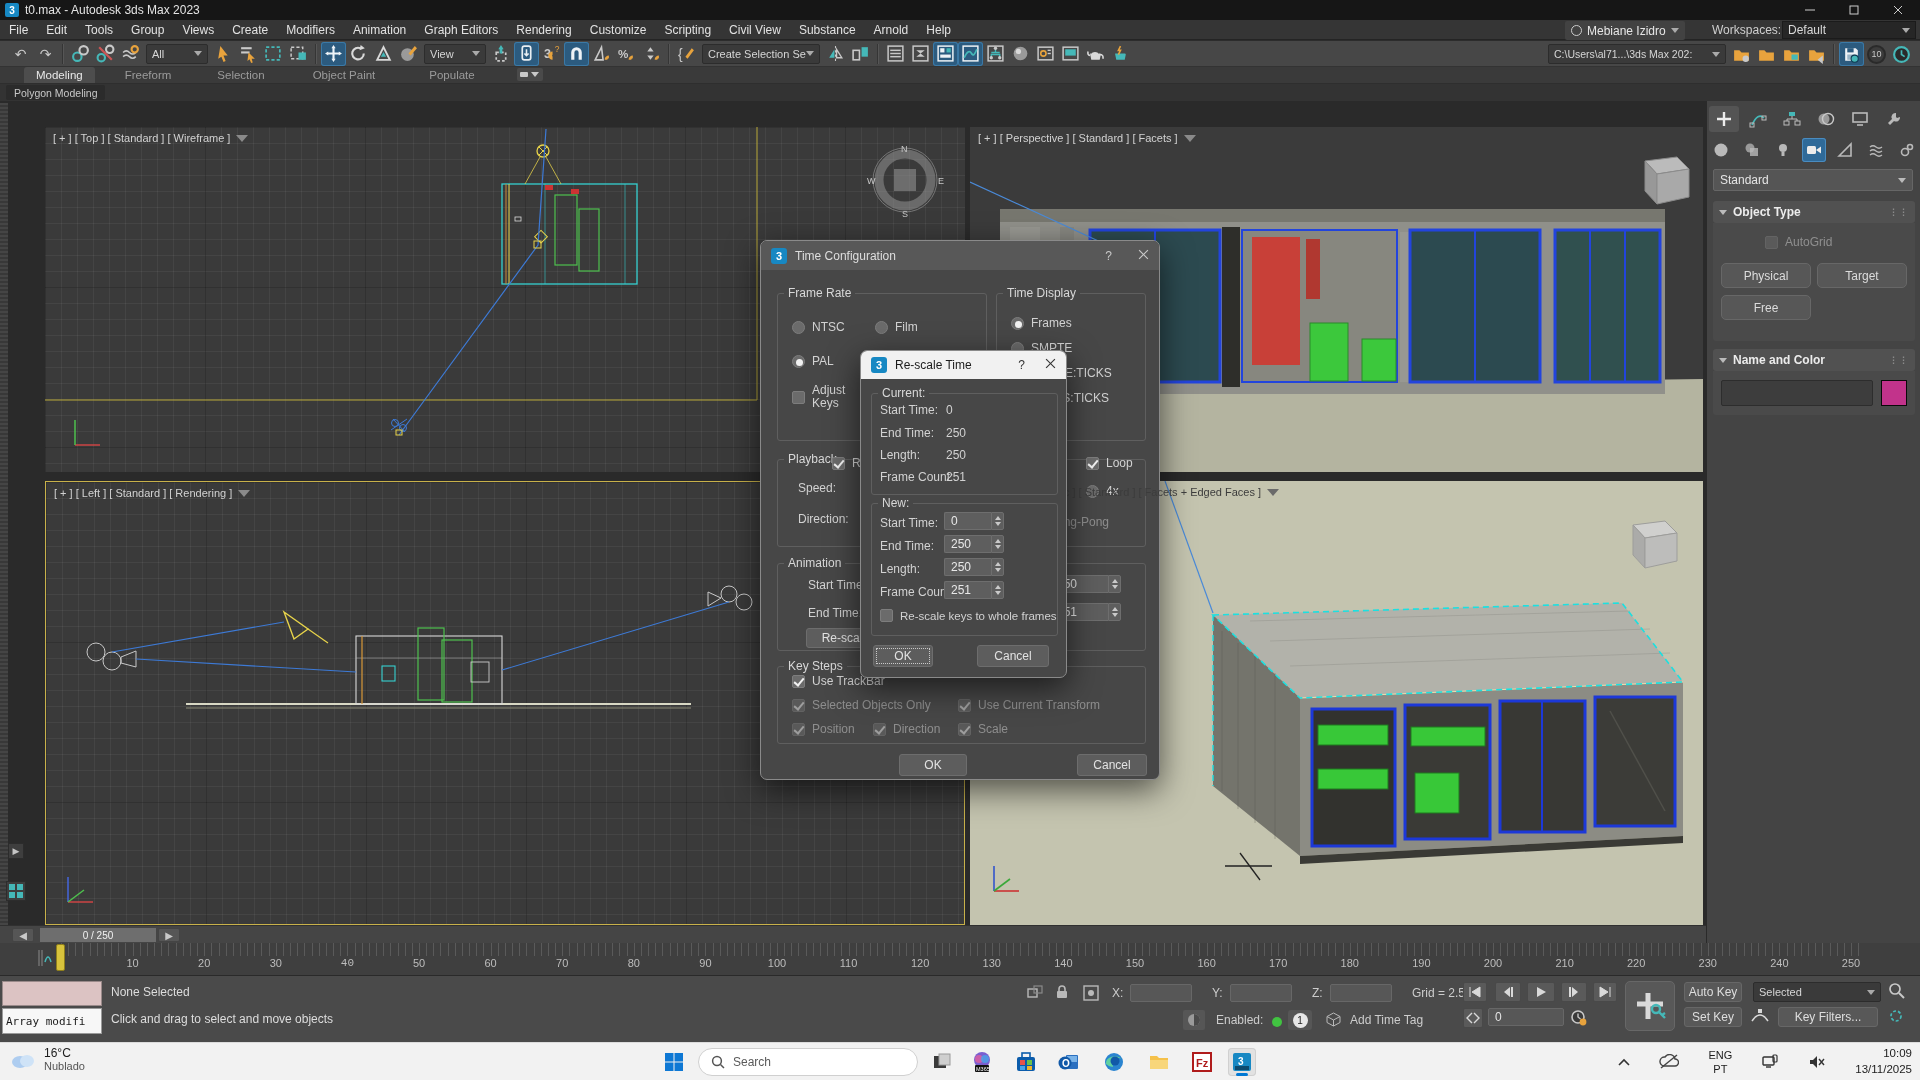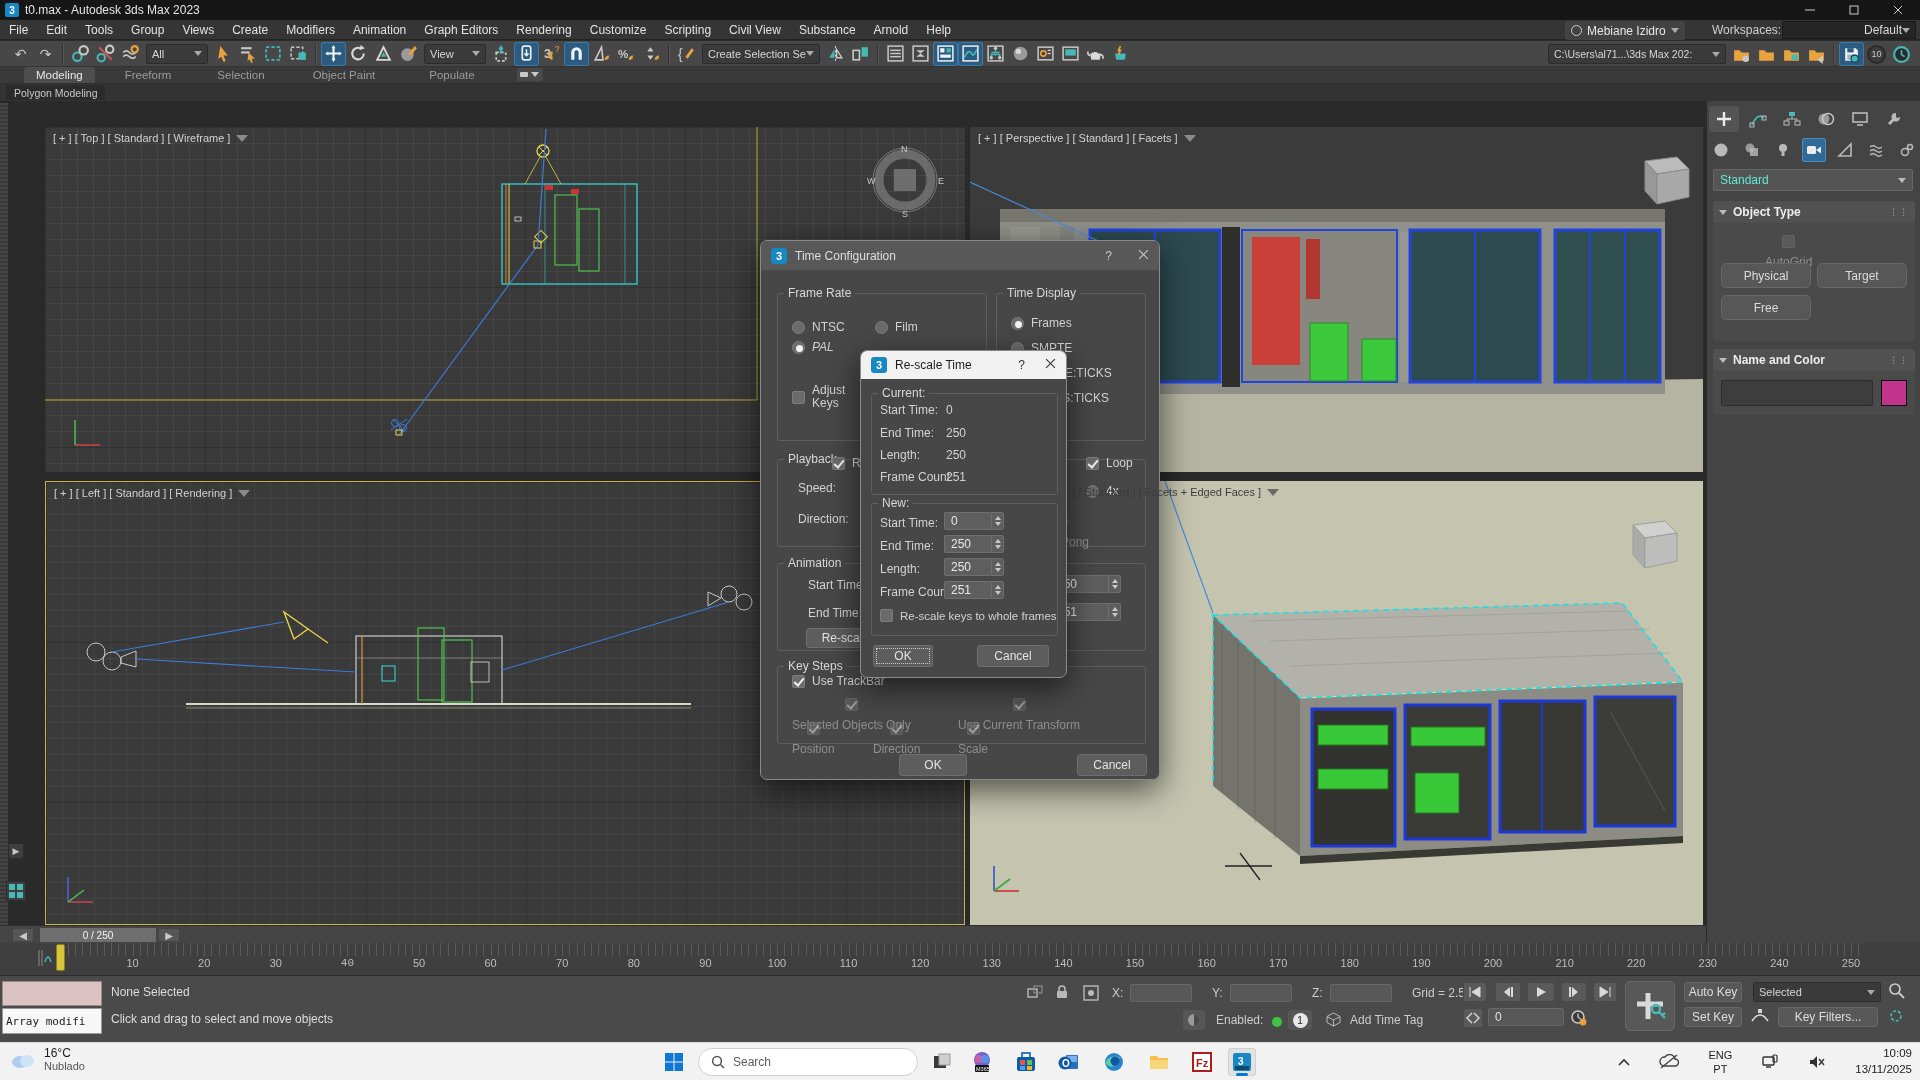--- a/index.html
+++ b/index.html
@@ -18,21 +18,21 @@
   .winbtn svg { width:10px; height:10px; stroke:#ccc; stroke-width:1; fill:none; }
 
   
   #menubar { left:0; top:20px; width:1920px; height:20px; background:#353535; border-bottom:1px solid #242424;
     display:flex; align-items:center; color:#e2e2e2; font-size:12px; }
   .menuitem { padding:0 9px; height:20px; display:flex; align-items:center; }
   #userpill { position:absolute; left:1565px; top:1px; height:19px; background:#424242; border-radius:2px;
     display:flex; align-items:center; padding:0 6px; gap:5px; color:#e6e6e6; }
   #wslabel { position:absolute; left:1712px; top:3px; color:#cfcfcf; }
   #wsdrop { position:absolute; left:1782px; top:1px; width:134px; height:18px; background:#262626;
-    border:1px solid #1b1b1b; color:#d8d8d8; display:flex; align-items:center; padding:0 5px; justify-content:flex-end; }
+    border:1px solid #1b1b1b; color:#d8d8d8; display:flex; align-items:center; padding:0 5px; justify-content:space-between; }
   .dntri { width:0; height:0; border-left:4px solid transparent; border-right:4px solid transparent; border-top:5px solid #aaa; }
   .person { width:11px; height:11px; border:1px solid #ccc; border-radius:50%; position:relative; }
 
   
   #toolbar { left:0; top:41px; width:1920px; height:26px; background:#474747; border-bottom:1px solid #333;
     display:flex; align-items:center; padding-left:8px; }
   .ti { width:25px; height:24px; border-radius:3px; display:flex; align-items:center; justify-content:center; flex:none; }
   .ti svg { width:19px; height:19px; }
   .ti.act { background:#2c5b7f; box-shadow:inset 0 0 0 1px #3b79a6; }
   .tsep { width:2px; height:20px; border-left:1px solid #353535; border-right:1px solid #565656; margin:0 4px; flex:none; }
@@ -71,37 +71,37 @@
 
   
   #cmdpanel { left:1706px; top:101px; width:214px; height:842px; background:#444444; border-left:1px solid #2a2a2a; }
   .cp-tabs { position:absolute; left:2px; top:4px; width:210px; height:28px; display:flex; gap:4px; align-items:center; }
   .cp-tab { width:30px; height:26px; display:flex; align-items:center; justify-content:center; border-radius:3px; }
   .cp-tab.active { background:#545454; }
   .cp-cats { position:absolute; left:2px; top:36px; width:210px; height:26px; display:flex; gap:6px; align-items:center; }
   .cp-cat { width:26px; height:24px; display:flex; align-items:center; justify-content:center; border-radius:3px; }
   .cp-cat.active { background:#2f6a99; box-shadow:inset 0 0 0 1px #4a8cc0; }
   .cp-drop { position:absolute; left:6px; top:68px; width:200px; height:22px; background:#555; border:1px solid #666;
-    border-radius:2px; color:#5eead4; font-size:12px; display:flex; align-items:center; justify-content:space-between; padding:0 6px; }
+    border-radius:2px; color:#e5e5e5; font-size:12px; display:flex; align-items:center; justify-content:space-between; padding:0 6px; }
   .rollout { position:absolute; left:6px; width:202px; }
   .roll-h { height:22px; background:#515151; border-radius:3px; color:#ececec; font-weight:bold; font-size:12px;
     display:flex; align-items:center; padding:0 6px; gap:6px; }
   .roll-grip { margin-left:auto; color:#8a8a8a; font-size:9px; letter-spacing:1px; }
   .roll-b { background:#4a4a4a; border-radius:0 0 3px 3px; position:relative; }
   .cp-btn { position:absolute; height:25px; background:#575757; border:1px solid #676767; border-radius:5px;
     color:#dcdcdc; font-size:12px; display:flex; align-items:center; justify-content:center; }
   .cp-input { position:absolute; background:#3d3d3d; border:1px solid #2d2d2d; border-radius:2px; }
   .swatch { position:absolute; border:1px solid #0a0a0a; }
   .tri-dn { width:0; height:0; border-left:4px solid transparent; border-right:4px solid transparent; border-top:5px solid #bbb; }
 
   
   .cb { width:13px; height:13px; background:#6b6b6b; border:1px solid #7d7d7d; border-radius:2px; position:relative; flex:none; }
   .cb.on::after { content:""; position:absolute; left:3px; top:0px; width:4px; height:8px;
     border-right:2px solid #f2f2f2; border-bottom:2px solid #f2f2f2; transform:rotate(40deg); }
-  .dim  { opacity:.5;flex-direction:column; }
+  .dim  { opacity:.5; }
   .radio { width:13px; height:13px; background:#6b6b6b; border:1px solid #7d7d7d; border-radius:50%; position:relative; flex:none; }
   .radio.on::after { content:""; position:absolute; left:3px; top:3px; width:7px; height:7px; border-radius:50%; background:#f2f2f2; }
   .lbl { font-size:12px; color:#d2d2d2; }
   .row { position:absolute; display:flex; align-items:center; gap:7px; }
   .groupbox { position:absolute; border:1px solid #5f5f5f; border-radius:3px; }
   .grouplbl { position:absolute; top:-8px; left:6px; background:#474747; padding:0 4px; font-size:12px; color:#d8d8d8; }
   .spin { display:flex; height:18px; }
   .spin .val { background:#5e5e5e; border:1px solid #6e6e6e; border-right:none; border-radius:2px 0 0 2px;
     color:#e8e8e8; font-size:12px; display:flex; align-items:center; padding:0 6px; }
   .spin .arr { width:13px; background:#5e5e5e; border:1px solid #6e6e6e; border-radius:0 2px 2px 0;
@@ -1138,21 +1138,21 @@
     <div class="groupbox" style="left:16px; top:52px; width:210px; height:148px;">
       <span class="grouplbl">Frame Rate</span>
       <div class="row" style="left:14px; top:26px;">
           <span class="radio"></span>
           <span class="lbl">NTSC</span>
         </div>
       <div class="row" style="left:97px; top:26px;">
           <span class="radio"></span>
           <span class="lbl">Film</span>
         </div>
-      <div class="row" style="left:14px; top:46px;font-style:italic;">
+      <div class="row" style="left:14px; top:60px;">
           <span class="radio on"></span>
           <span class="lbl">PAL</span>
         </div>
       <div class="row" style="left:97px; top:56px;">
           <span class="radio"></span>
           <span class="lbl">Custom</span>
         </div>
       <div class="row" style="left:14px; top:90px; width:80px;">
           <span class="cb"></span>
           <span class="lbl" style="width:44px; line-height:13px;">Adjust Keys</span>

